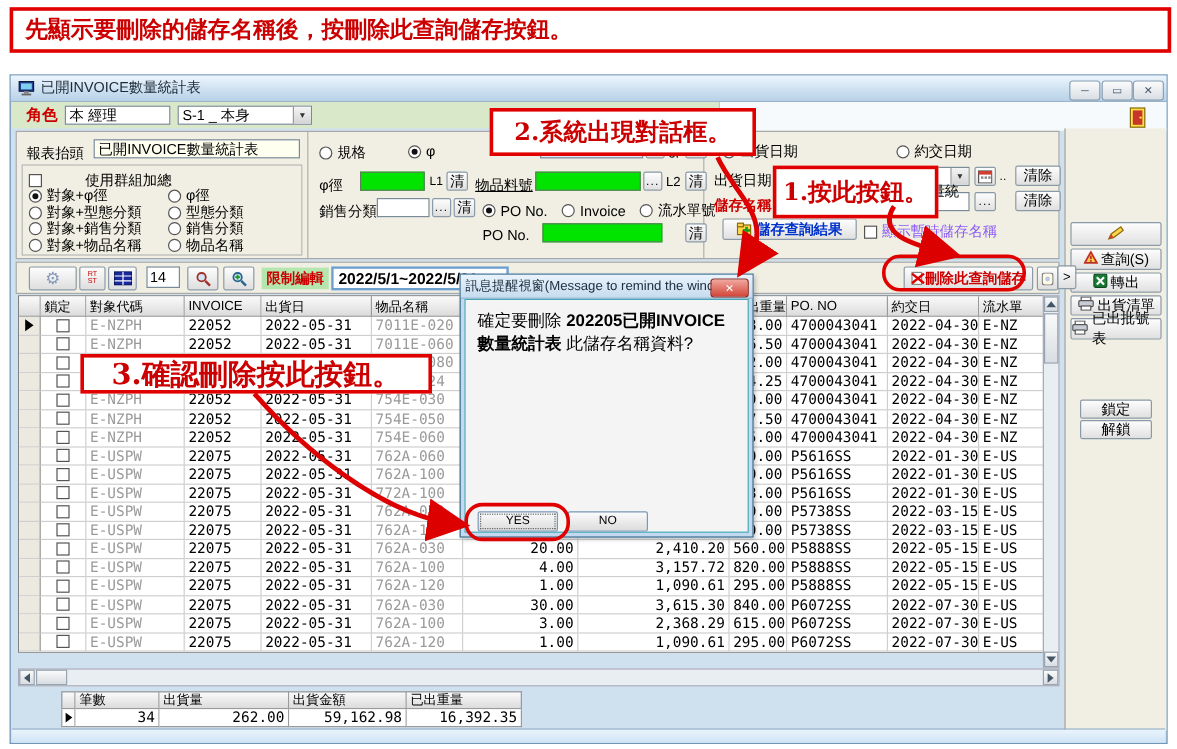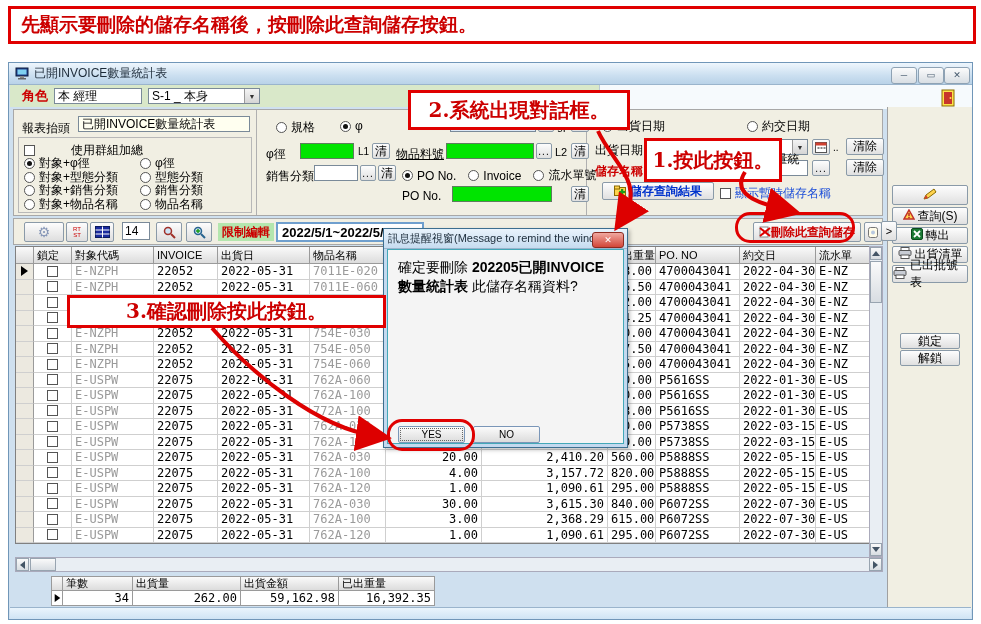--- a/index.html
+++ b/index.html
@@ -180,21 +180,21 @@
           <div class="ritem">
             <span class="radio"></span>
             <span>對象+物品名稱</span>
           </div>
           <div class="ritem">
             <span class="radio"></span>
             <span>物品名稱</span>
           </div>
         </div>
 
-      <div class="abs ritem" style="left:262px;top:9px;">
+      <div class="abs ritem" style="left:252px;top:9px;">
           <span class="radio"></span>
           <span>規格</span>
         </div>
       <div class="abs ritem" style="left:326px;top:9px;">
           <span class="radio sel"></span>
           <span>φ</span>
         </div>
       <div class="abs field" style="left:436px;top:6px;width:86px;background:#dce9f8;"></div>
       <div class="abs btn dots" style="left:524px;top:6px;width:16px;height:16px;">...</div>
       <span class="abs" style="left:543px;top:10px;font-size:11px;">gp</span>
@@ -290,21 +290,21 @@
 
       <div class="abs btn" style="left:588px;top:72px;width:112px;height:18px;color:#0033cc;font-weight:bold;">
         <svg width="13" height="12" viewBox="0 0 13 12">
             <rect x="0.5" y="2.5" width="11" height="8" fill="#ffd34d" stroke="#8a6a00"></rect>
             <rect x="0.5" y="1" width="5" height="3" fill="#ffd34d" stroke="#8a6a00"></rect>
             <rect x="7" y="4" width="2.2" height="6" fill="#1a9e1a"></rect>
             <rect x="5.1" y="5.9" width="6" height="2.2" fill="#1a9e1a"></rect>
           </svg>
         <span>儲存查詢結果</span>
       </div>
-      <div class="abs ritem" style="left:706px;top:75px;color:#1d4ed8;">
+      <div class="abs ritem" style="left:706px;top:75px;color:#8b5cf6;">
           <span class="cbx"></span>
           <span>顯示暫時儲存名稱</span>
         </div>
     </div>
 
     <div class="abs sidepanel">
         <div id="side-buttons">
           <div class="sidebtn" style="top: 78px; height: 20px;">
             <span class="ico"><svg width="14" height="12" viewBox="0 0 14 12">
                 <path d="M1,11 L3,7 L11,1 L13,4 L5,10 z" fill="#ffd34d" stroke="#8a6a00"></path>
@@ -775,21 +775,21 @@
         <span>NO</span>
       </div>
   </div>
 
   <div class="callout" style="left:408px;top:90px;width:222px;height:40px;font-size:20px;">
       <span>2.系統出現對話框。</span>
     </div>
   <div class="callout" style="left:644px;top:138px;width:138px;height:44px;font-size:20px;">
       <span>1.按此按鈕。</span>
     </div>
-  <div class="callout" style="left:67px;top:295px;width:319px;height:33px;font-size:20px;">
+  <div class="callout" style="left:67px;top:295px;width:293px;height:33px;font-size:24px;">
       <span>3.確認刪除按此按鈕。</span>
     </div>
   <div class="circle" style="left:735px;top:212px;width:120px;height:31px;"></div>
   <div class="circle" style="left:387px;top:419px;width:88px;height:32px;"></div>
 
   <svg class="overlay">
     <defs>
       <marker id="ah" markerWidth="9" markerHeight="9" refX="5" refY="4.5" orient="auto">
         <path d="M0,0 L9,4.5 L0,9 z" fill="#dd0000"></path>
       </marker>

